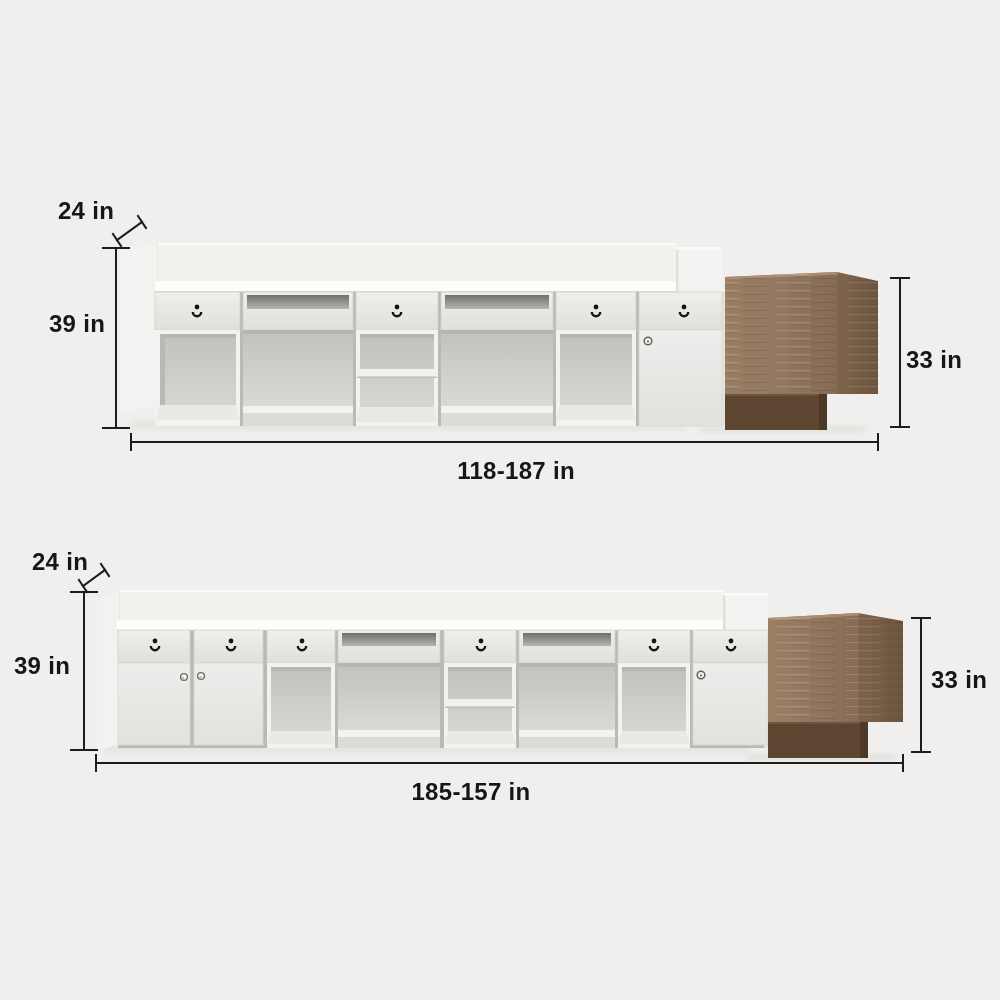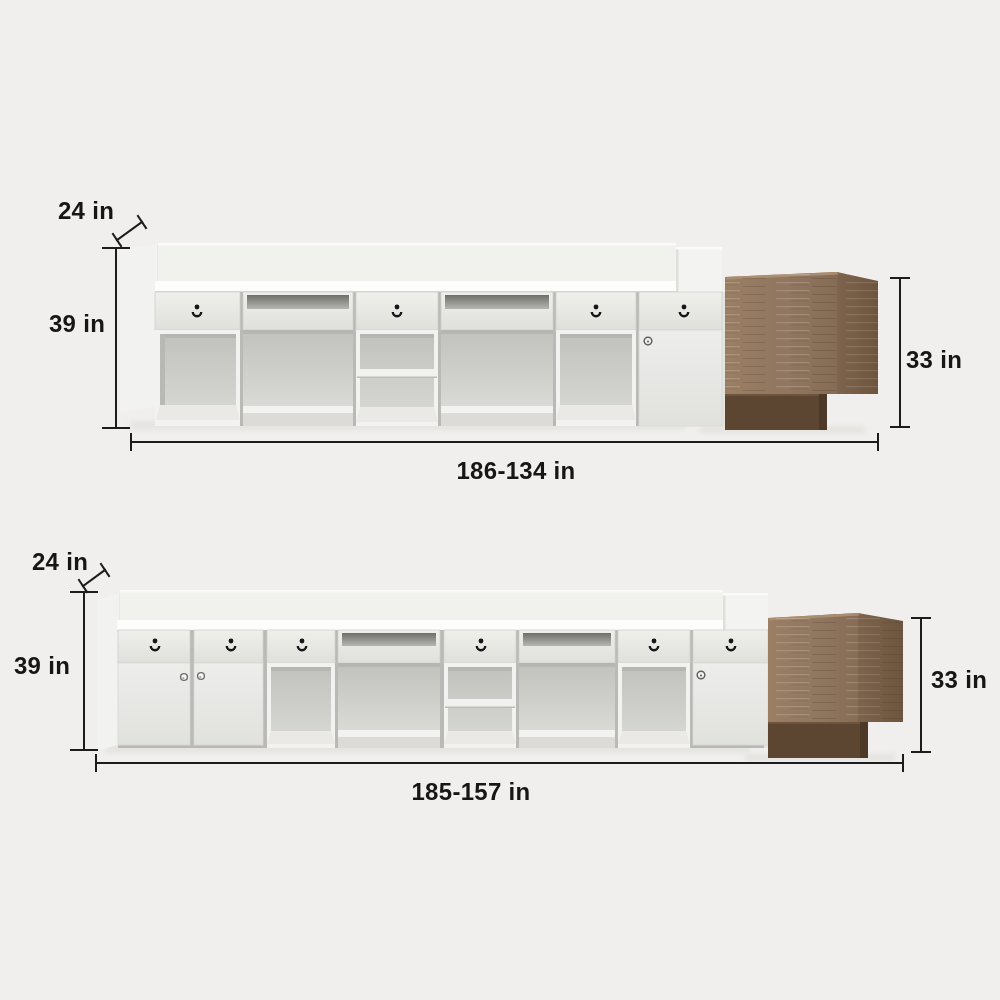--- a/index.html
+++ b/index.html
@@ -262,20 +262,20 @@
     <line x1="912" y1="752" x2="930" y2="752"></line>
     <line x1="96" y1="763" x2="903" y2="763"></line>
     <line x1="96" y1="755" x2="96" y2="771"></line>
     <line x1="903" y1="755" x2="903" y2="771"></line>
   </g>
 </svg>
 
 <div class="dim-label" style="left:86px;top:211px">24 in</div>
 <div class="dim-label" style="left:77px;top:324px">39 in</div>
 <div class="dim-label" style="left:934px;top:360px">33 in</div>
-<div class="dim-label" style="left:516px;top:471px">186-134 in</div>
+<div class="dim-label" style="left:516px;top:471px">118-187 in</div>
 
 <div class="dim-label" style="left:60px;top:562px">24 in</div>
 <div class="dim-label" style="left:42px;top:666px">39 in</div>
 <div class="dim-label" style="left:959px;top:680px">33 in</div>
 <div class="dim-label" style="left:471px;top:792px">185-157 in</div>
 
 </div>
 
 </body></html>

